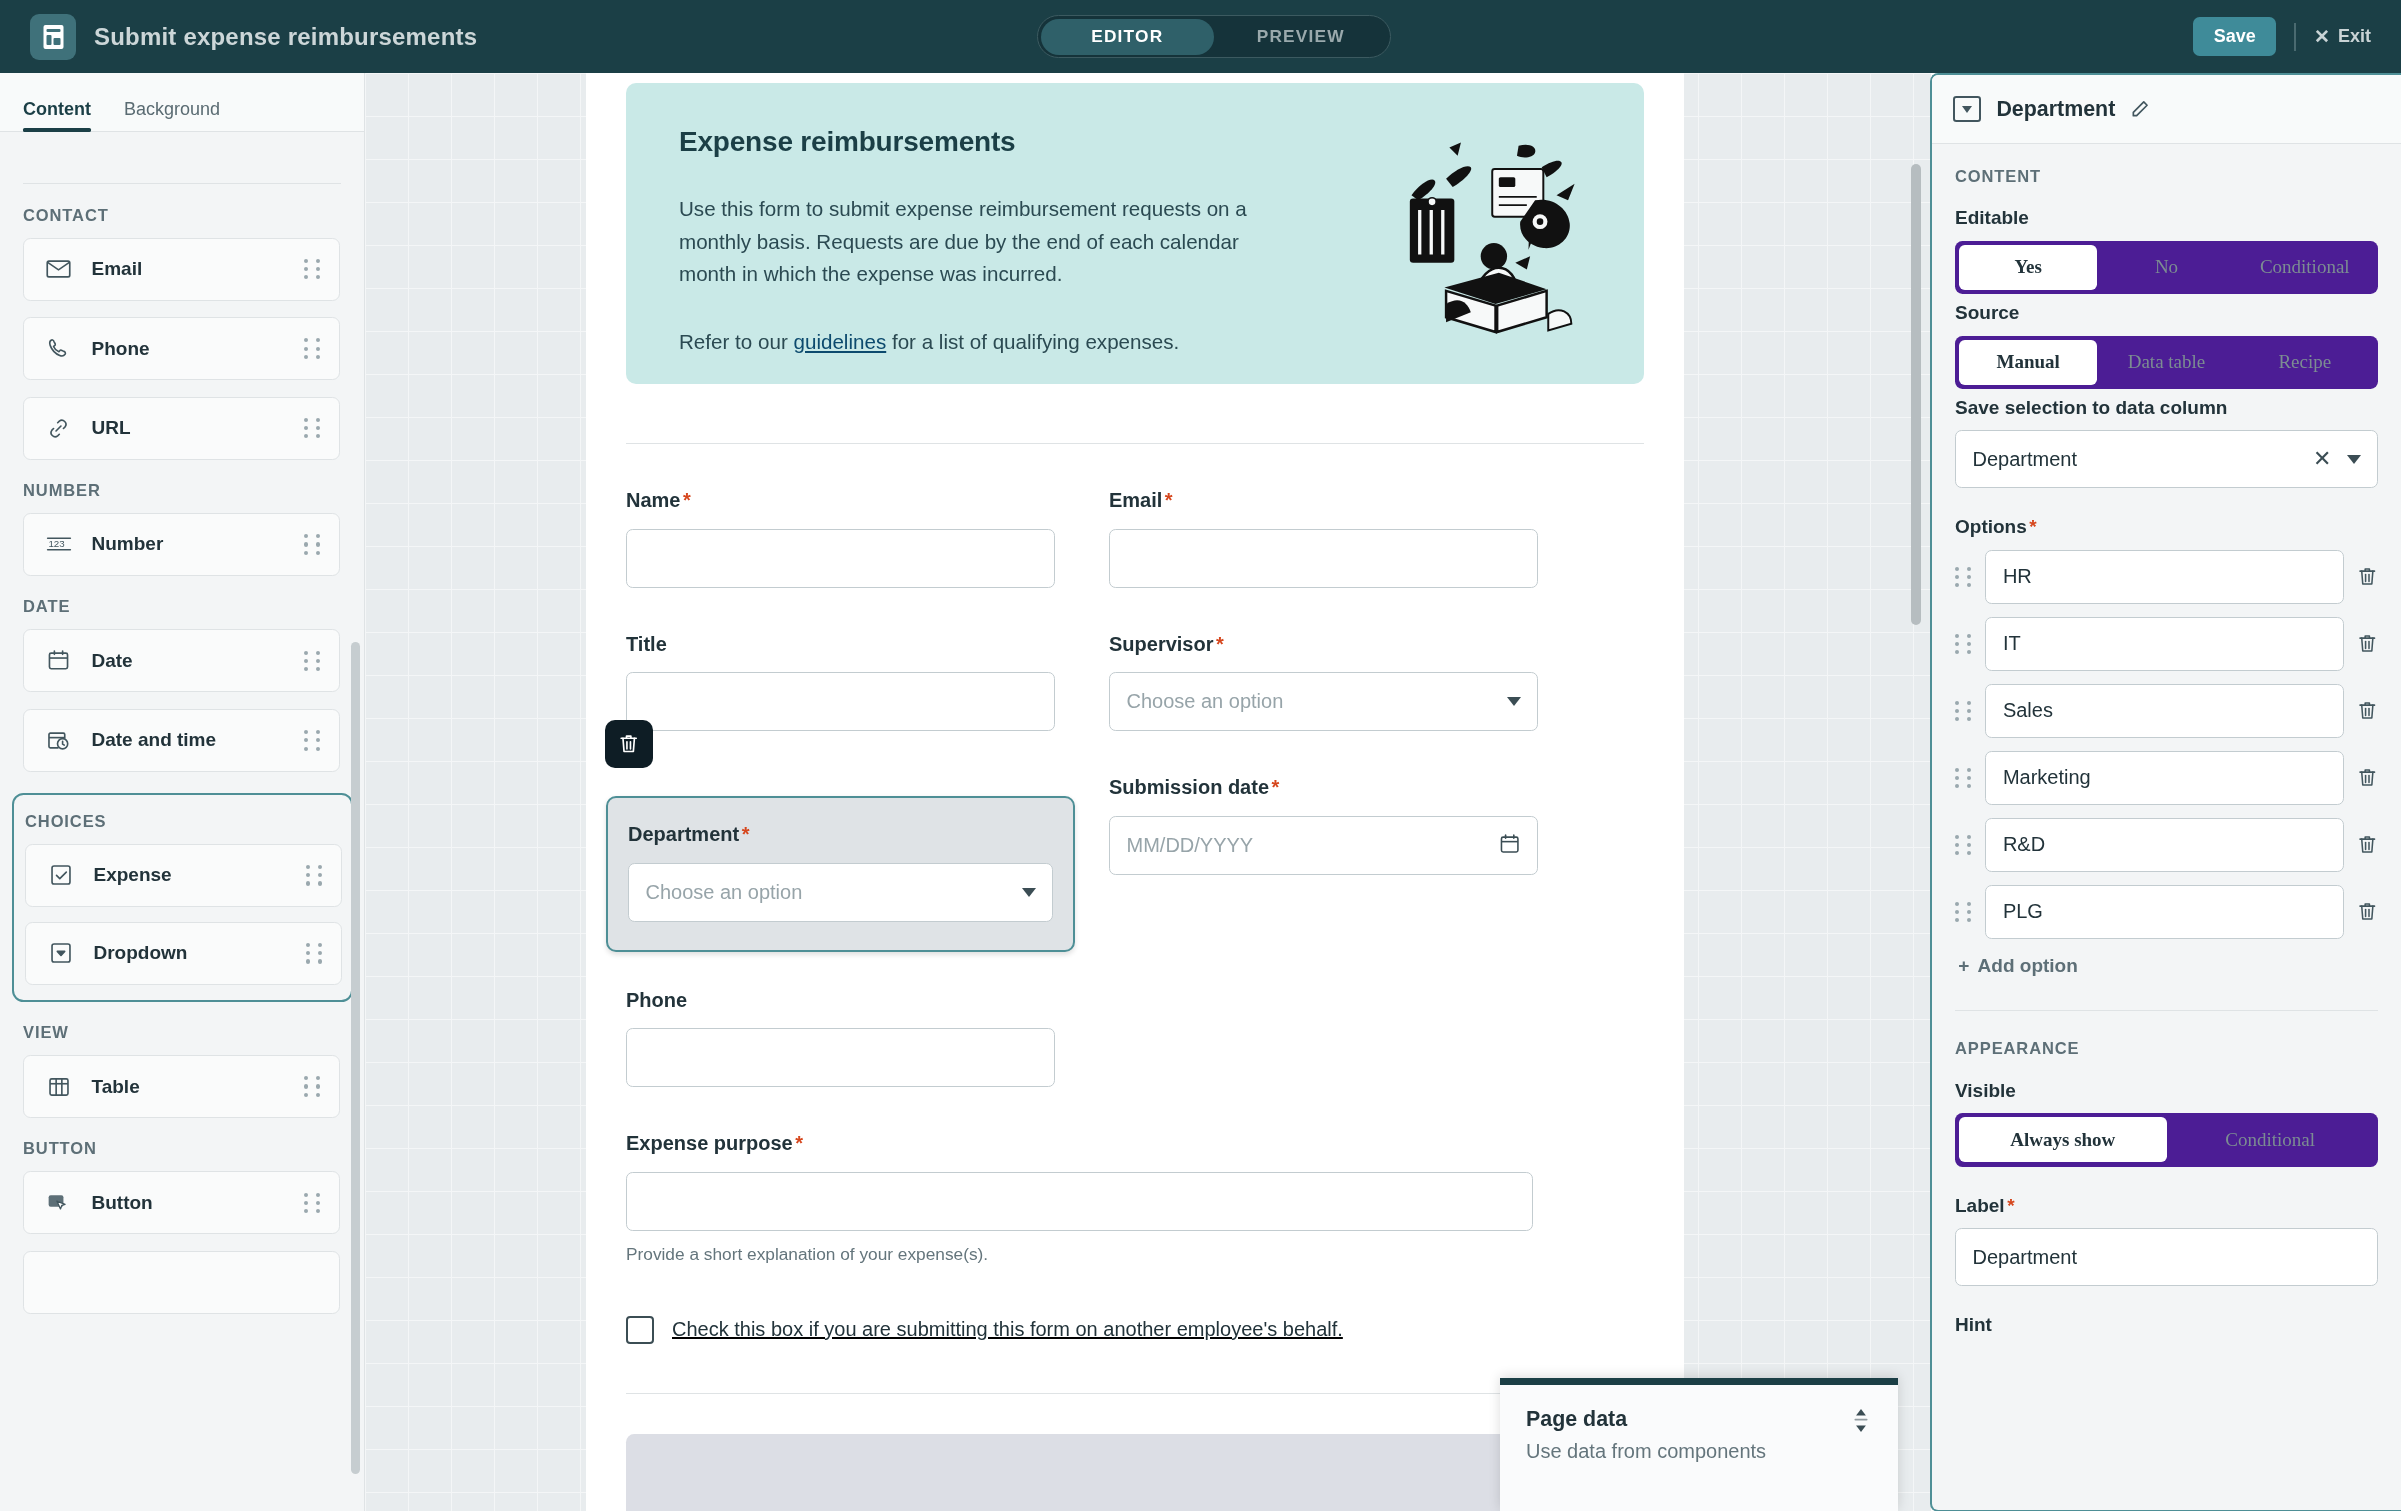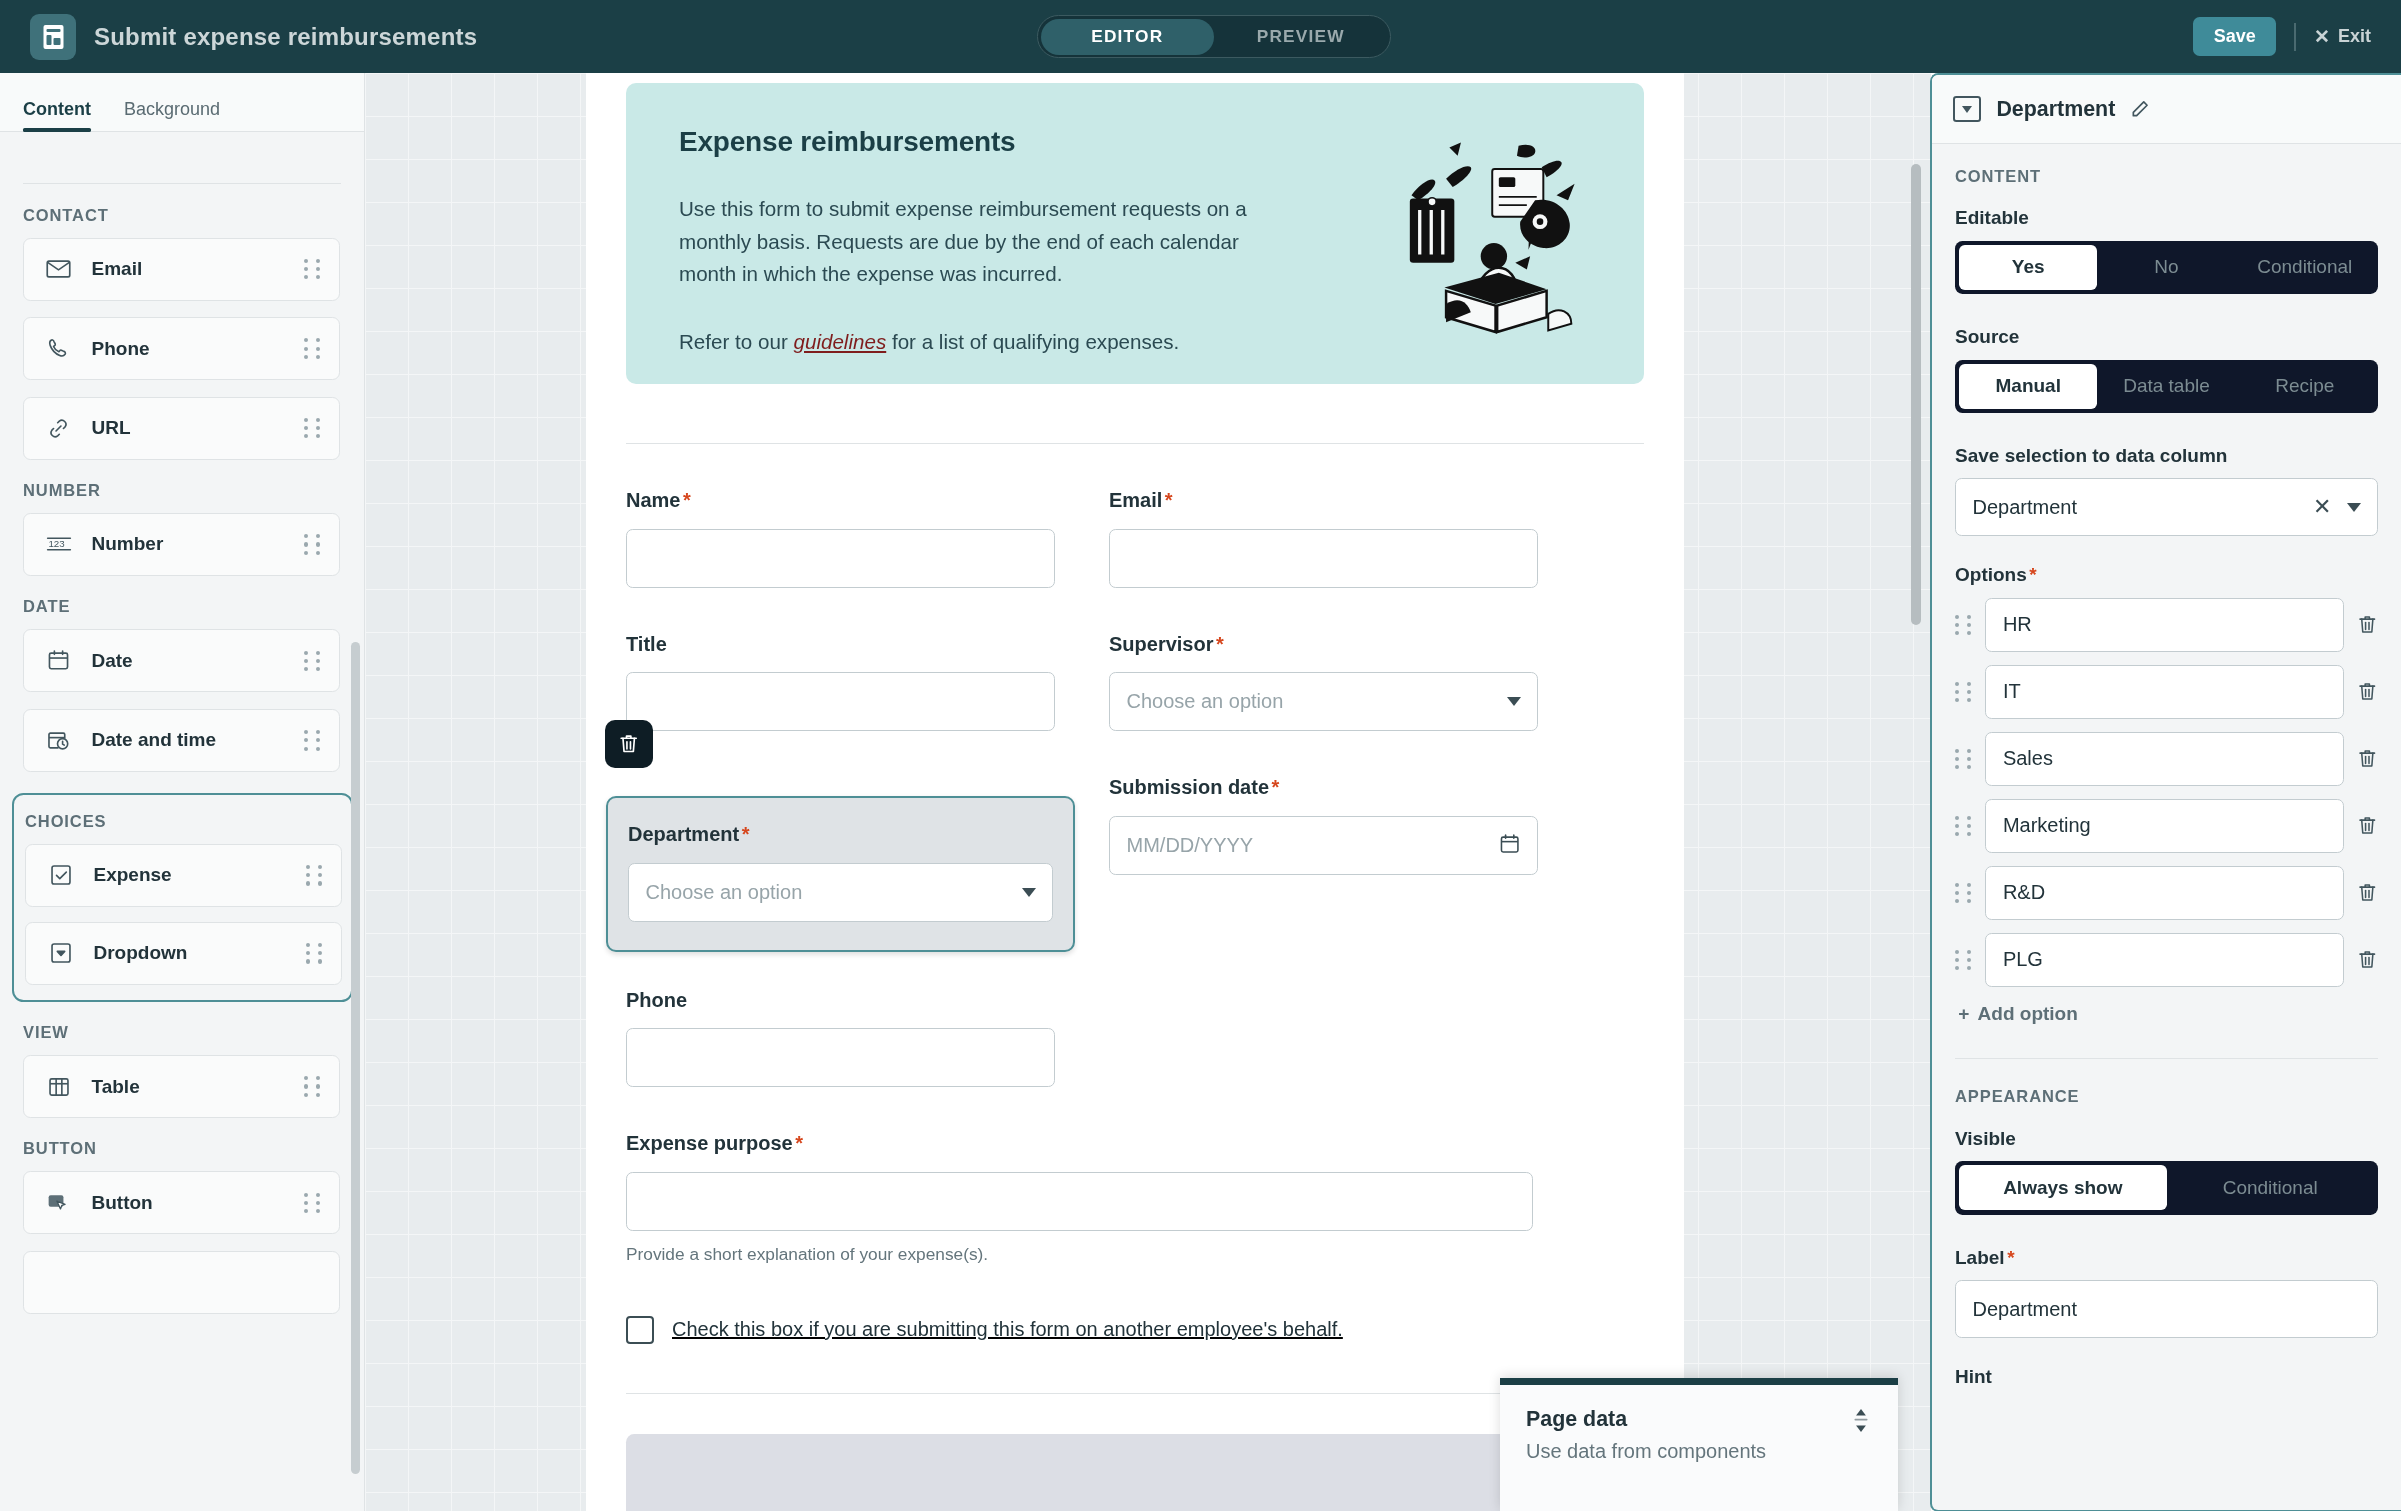--- a/index.html
+++ b/index.html
@@ -155,21 +155,21 @@
   }
   .hero h1 {
     font-size: 28px; color: #1b3f46; font-weight: bold;
     letter-spacing: -0.2px; margin-bottom: 35px;
   }
   .hero p {
     font-size: 20.6px; color: #2b4a52; line-height: 1.58;
     max-width: 610px;
   }
   .hero p.second { margin-top: 35px; }
-  .hero a { color: #7f1d1d; text-decoration: underline; font-style: italic; }
+  .hero a { color: #0c4a6e; text-decoration: underline; }
   .hero-art { position: absolute; right: 43px; top: 48px; width: 206px; height: 206px; }
 
   .form-rule { margin: 59px 40px 0 40px; height: 1.2px; background: #dfe3e5; }
 
   .fields { padding: 0 40px; }
   .row { display: flex; gap: 54px; margin-top: 45px; }
   .col { width: 429px; position: relative; }
   .col.full { width: 907px; }
   .flabel {
     font-size: 20px; font-weight: bold; color: #22333a; margin-bottom: 16.5px;
@@ -266,22 +266,23 @@
 
   .rp-body { padding: 23px 23px 0 23px; }
   .rp-section-label {
     font-size: 16.5px; font-weight: bold; color: #5d6f77;
     letter-spacing: 0.9px; margin-bottom: 21.4px;
   }
   .rp-field-label {
     font-size: 19px; font-weight: bold; color: #22333a; margin-bottom: 11.5px;
   }
   .segmented {
-    display: flex; background: #0f172a; border-radius: 7.4px; padding: 4.1px;
-    margin-bottom: 32px;
+    display: flex; background: #4c1d95; border-radius: 7.4px; padding: 4.1px;
+    margin-bottom: 8px;
+    font-family: Liberation Serif, serif;
   }
   .seg {
     flex: 1; height: 45px; display: flex; align-items: center;
     justify-content: center; font-size: 19px; color: #7c8c92;
     border-radius: 5.8px; cursor: pointer;
   }
   .seg.active { background: #fff; color: #22333a; font-weight: bold; }
 
   .combo {
     height: 58px; background: #fff; border: 1.2px solid #c3ccd0;

